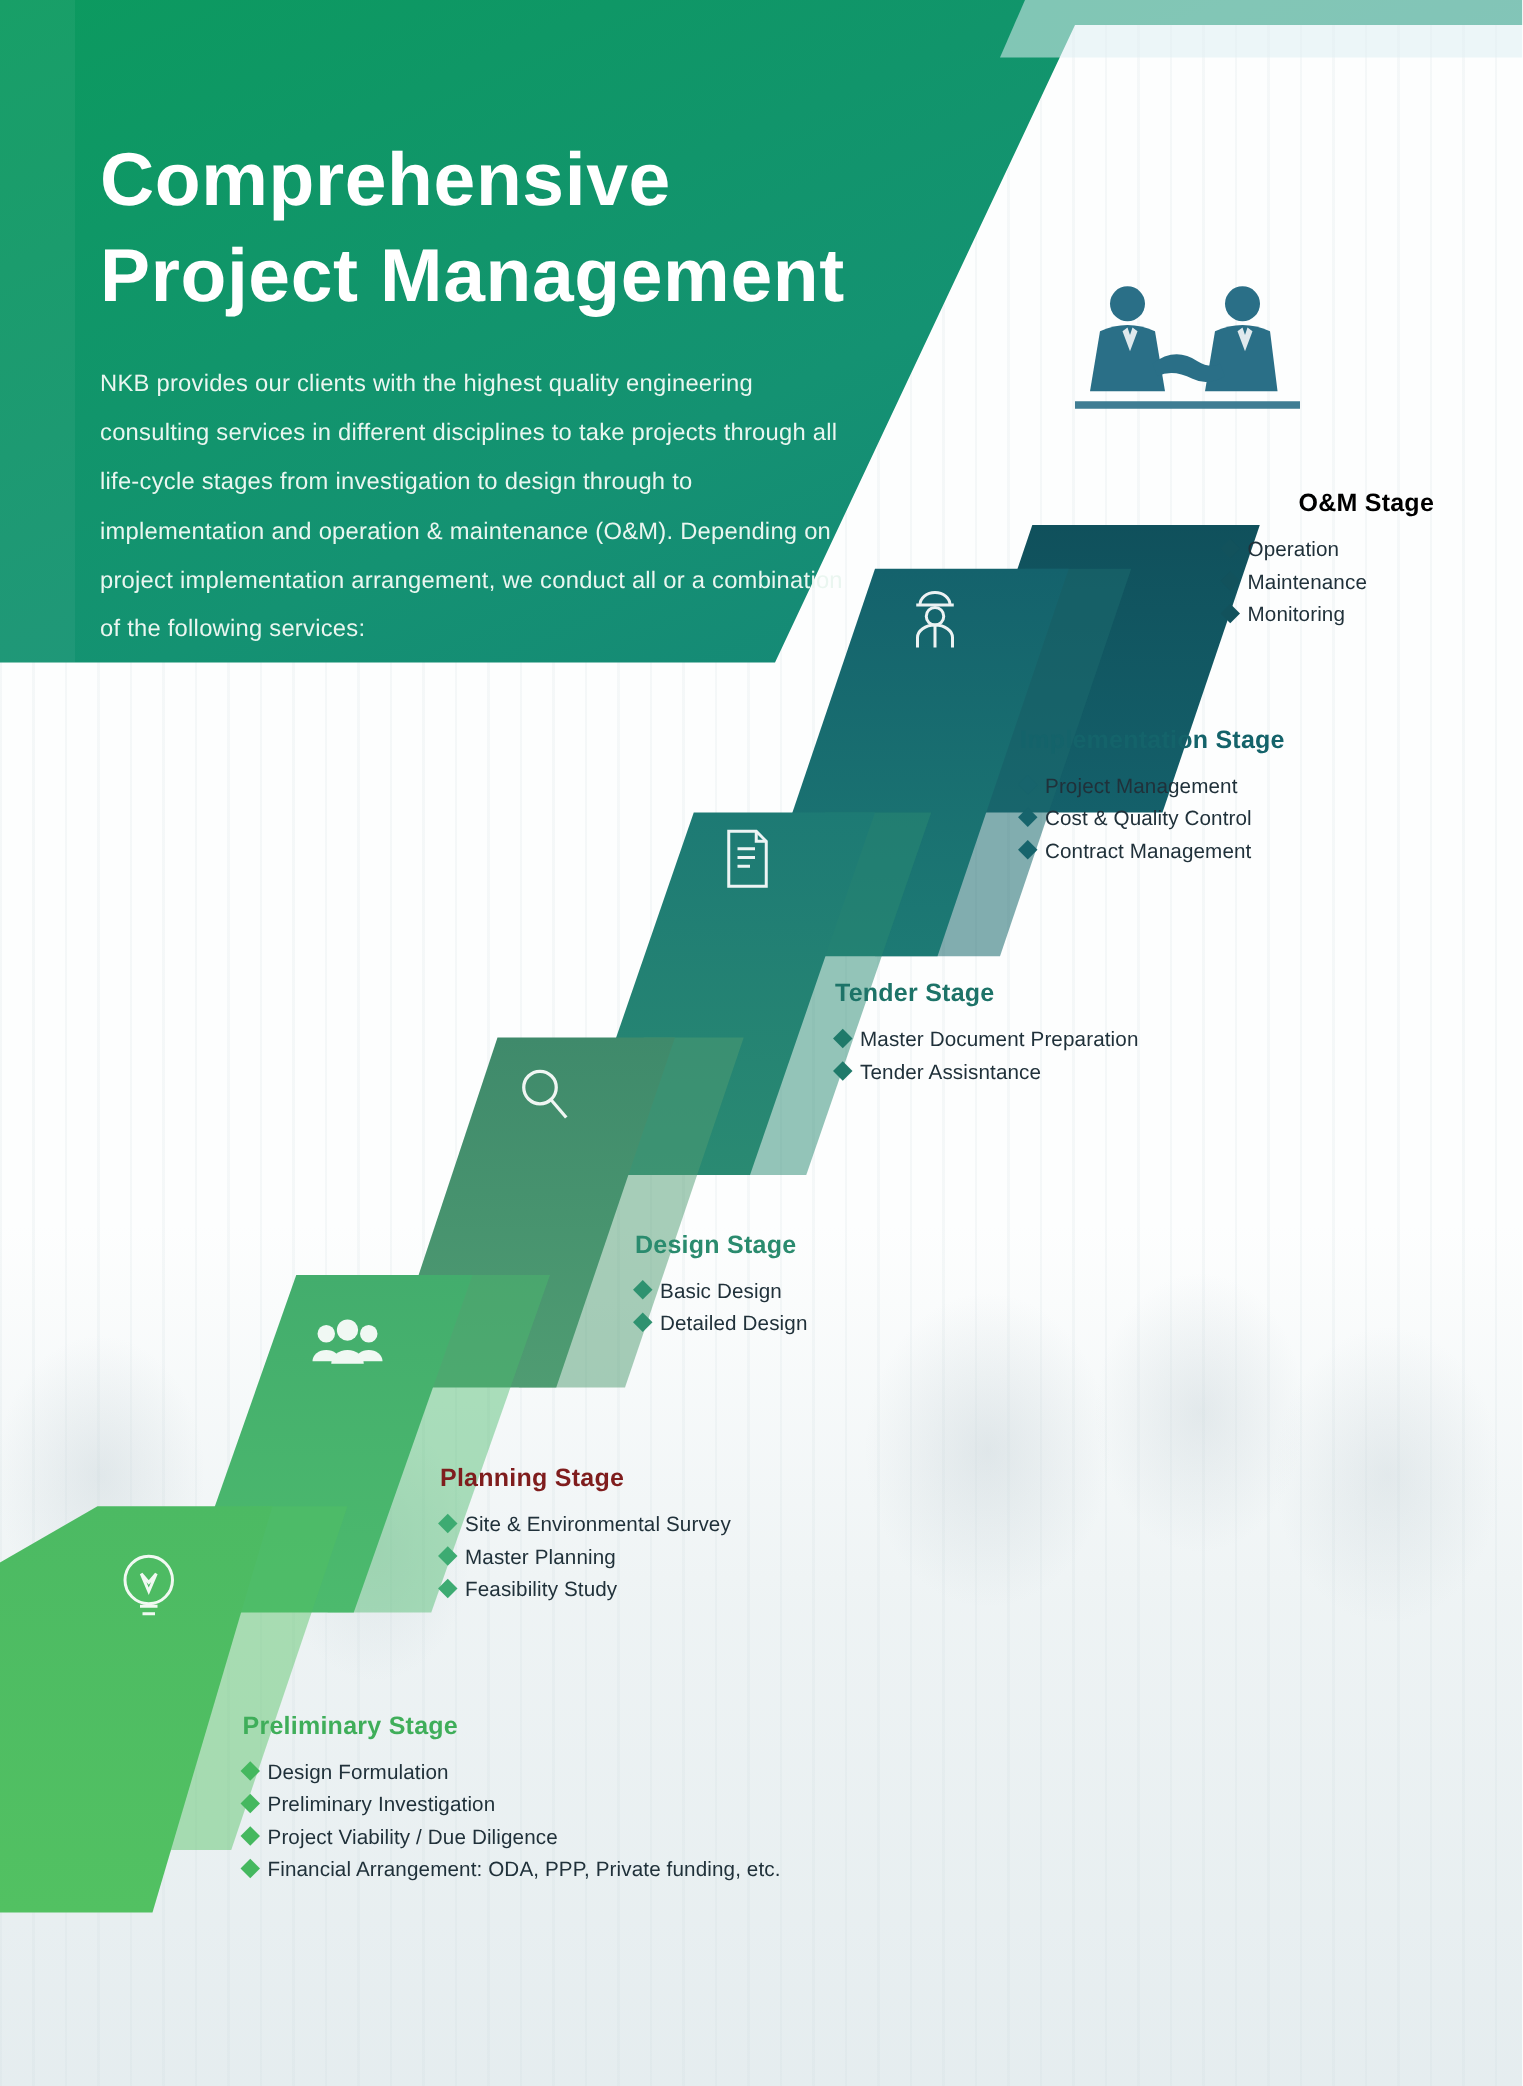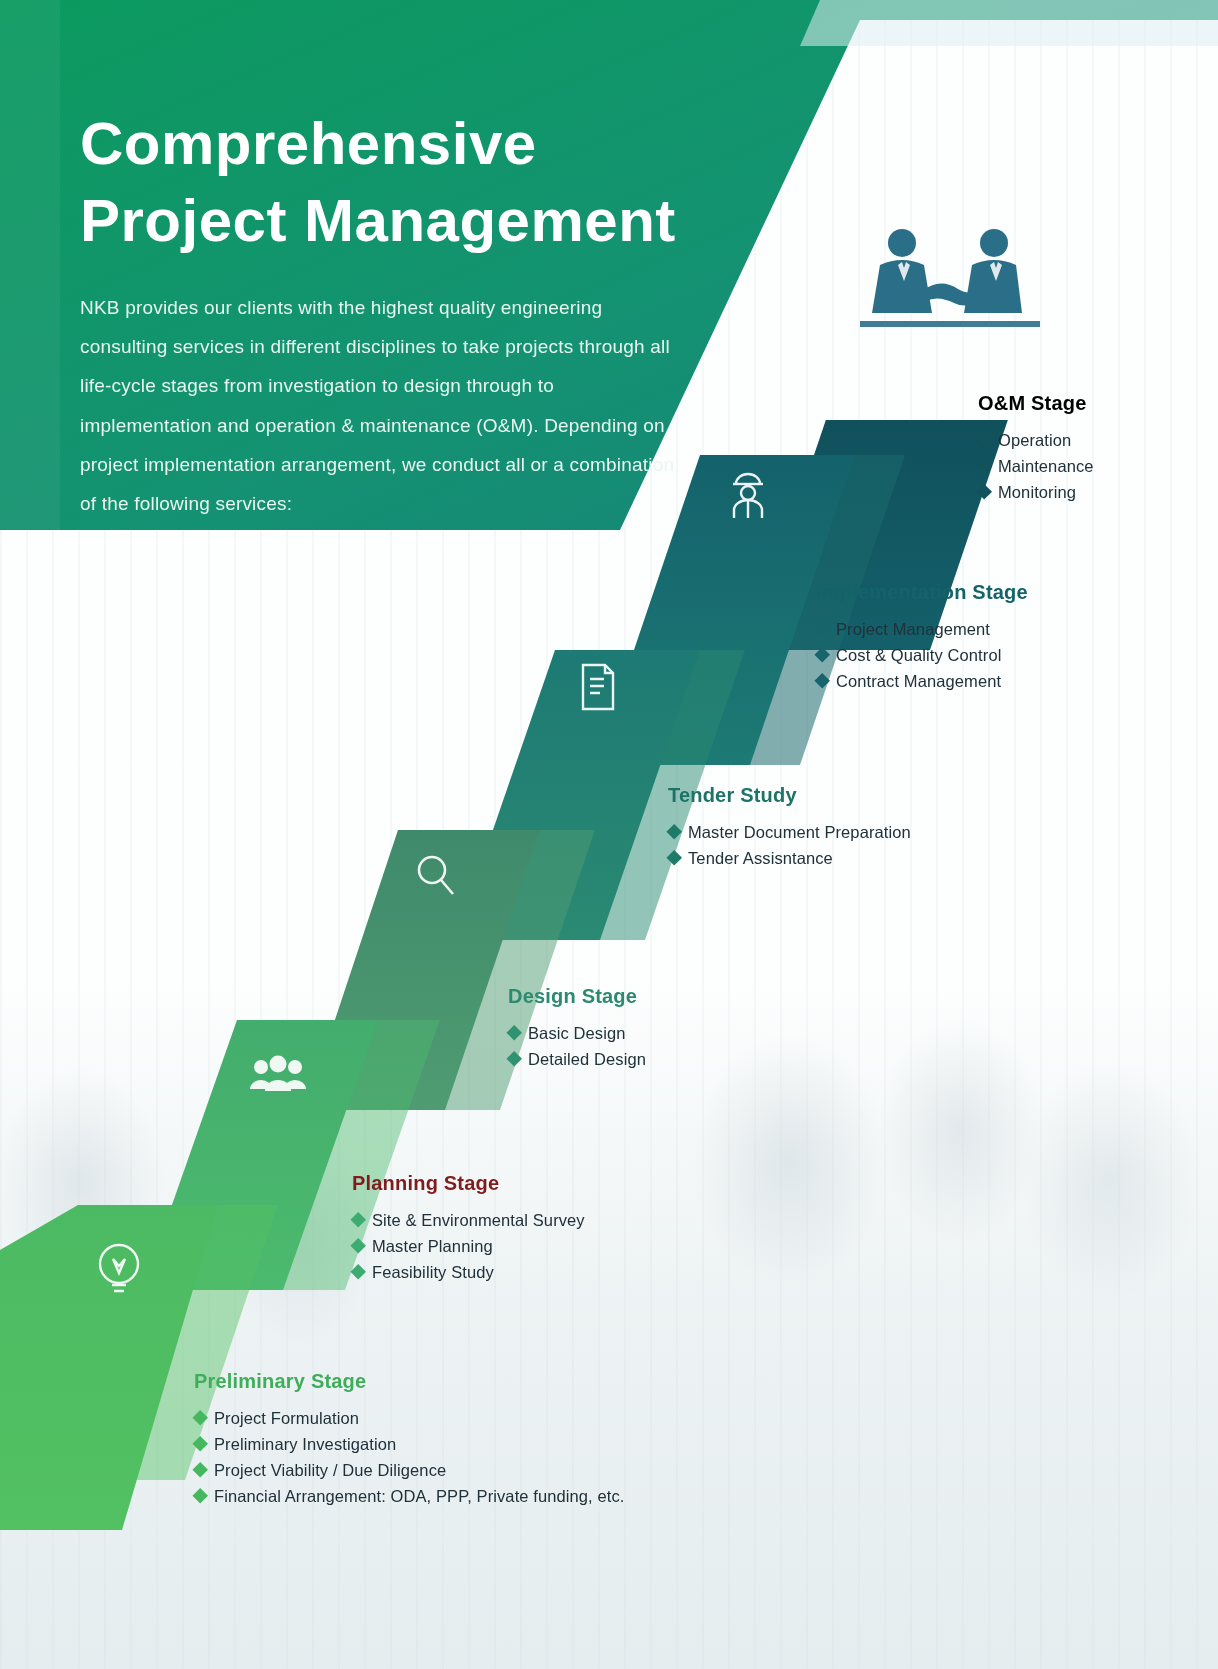--- a/index.html
+++ b/index.html
@@ -247,21 +247,21 @@
   </div>
 
   <div class="stage-icon" style="left:93px; top:1240px;">
     <svg width="52" height="58" viewBox="0 0 52 58" fill="none" stroke="#ffffff" stroke-width="2.4">
       <circle cx="26" cy="24" r="19"></circle>
       <path d="M26 33 l-6 -14 l6 7 l6 -7 z"></path>
       <path d="M19 45 h14 M21 51 h10"></path>
     </svg>
   </div>
 
-  <div class="stage" style="left:978px; top:392px; width:230px;">
+  <div class="stage" style="left:978px; top:392px; width:230px;text-align:center;">
     <div class="stage-title">O&amp;M Stage</div>
     <ul class="bullets">
       <li>
           <span class="dia" style="background:#12525c"></span>
           <span>Operation</span>
         </li>
       <li>
           <span class="dia" style="background:#12525c"></span>
           <span>Maintenance</span>
         </li>
@@ -284,21 +284,21 @@
           <span>Cost &amp; Quality Control</span>
         </li>
       <li>
           <span class="dia" style="background:#17646c"></span>
           <span>Contract Management</span>
         </li>
     </ul>
   </div>
 
   <div class="stage" style="left:668px; top:784px; width:330px;">
-    <div class="stage-title" style="color:#1d7368">Tender Study</div>
+    <div class="stage-title" style="color:#1d7368">Tender Stage</div>
     <ul class="bullets">
       <li>
           <span class="dia" style="background:#1f7a6a"></span>
           <span>Master Document Preparation</span>
         </li>
       <li>
           <span class="dia" style="background:#1f7a6a"></span>
           <span>Tender Assisntance</span>
         </li>
     </ul>
@@ -334,21 +334,21 @@
           <span>Feasibility Study</span>
         </li>
     </ul>
   </div>
 
   <div class="stage" style="left:194px; top:1370px; width:520px;">
     <div class="stage-title" style="color:#3fae5a">Preliminary Stage</div>
     <ul class="bullets">
       <li>
           <span class="dia" style="background:#45b85f"></span>
-          <span>Project Formulation</span>
+          <span>Design Formulation</span>
         </li>
       <li>
           <span class="dia" style="background:#45b85f"></span>
           <span>Preliminary Investigation</span>
         </li>
       <li>
           <span class="dia" style="background:#45b85f"></span>
           <span>Project Viability / Due Diligence</span>
         </li>
       <li>

